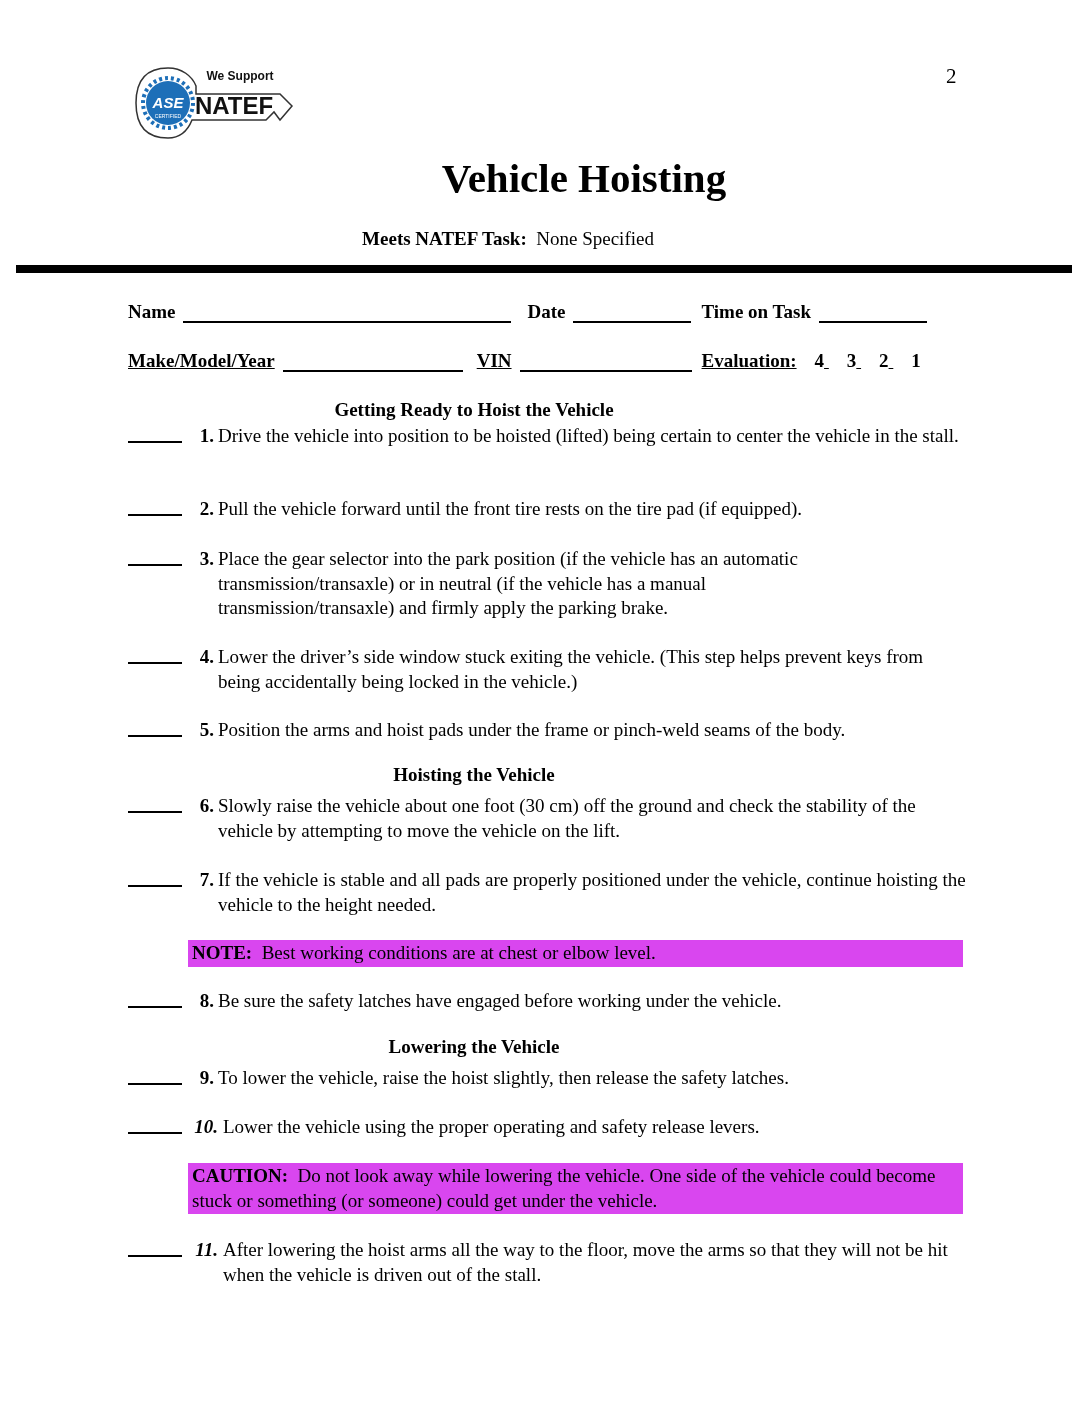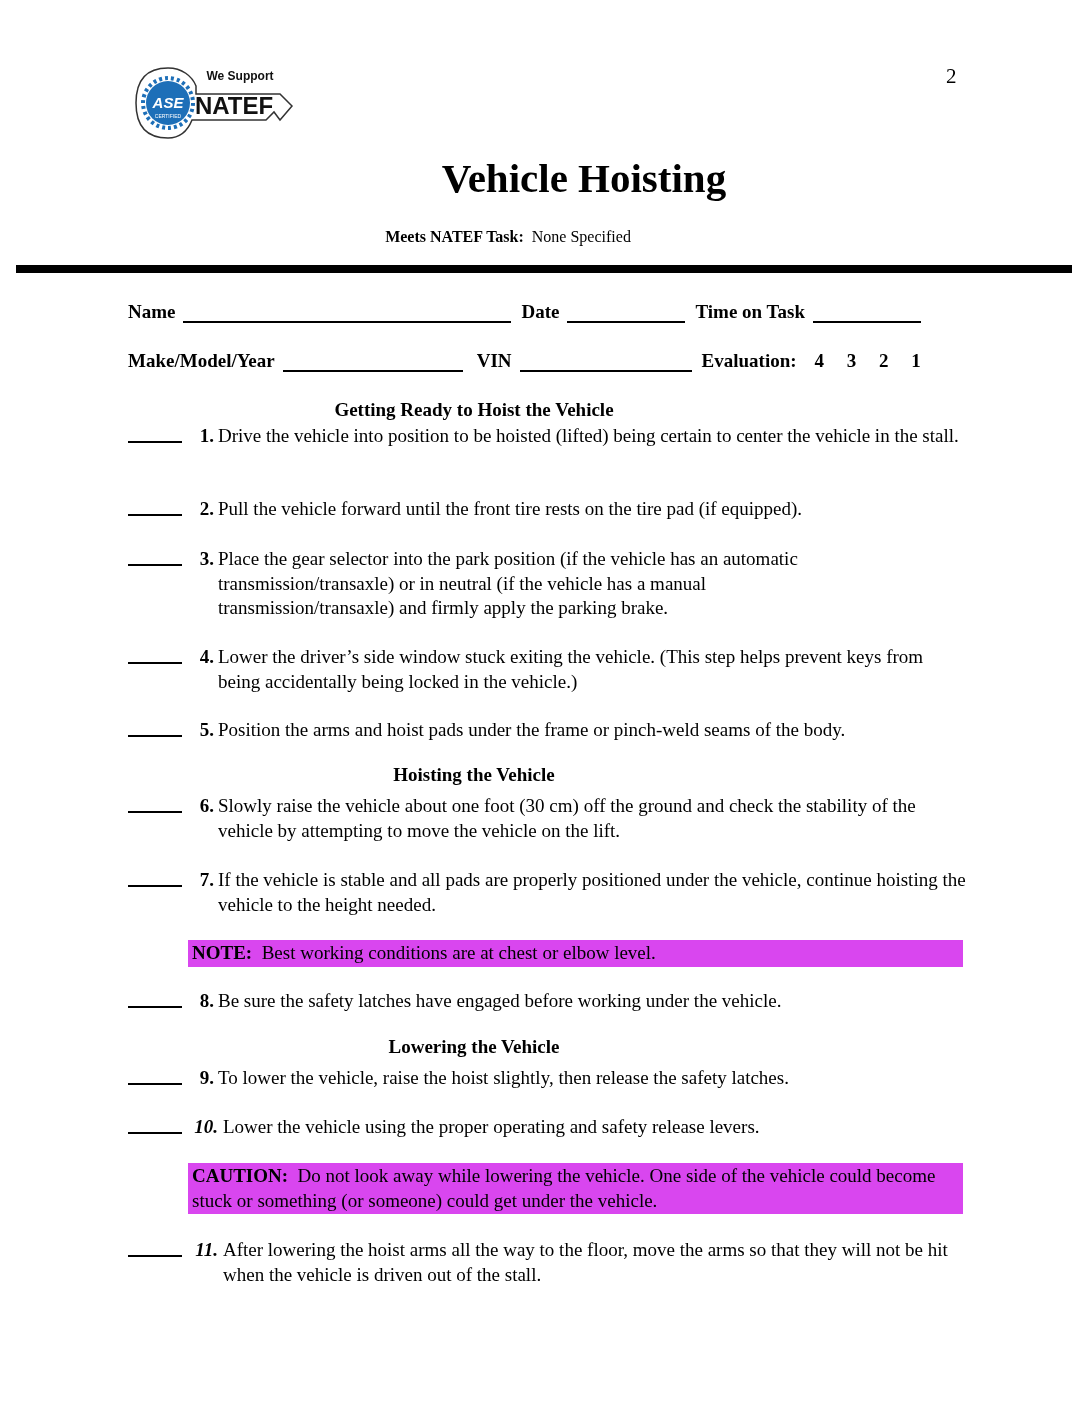--- a/index.html
+++ b/index.html
@@ -4,28 +4,28 @@
 <style>
   html, body { margin: 0; padding: 0; background: #ffffff; }
   body {
     width: 1088px; height: 1408px; position: relative; overflow: hidden;
     font-family: "Liberation Serif", serif; color: #000;
   }
   .abs { position: absolute; }
   .logo { left: 128px; top: 58px; width: 176px; height: 90px; }
   .page-num { left: 946px; top: 64px; font-size: 21px; }
   .title { left: 0; width: 1088px; top: 154px; text-align: center; font-size: 41px; font-weight: bold; padding-left: 40px; }
-  .task-line { left: 0; width: 1016px; top: 228px; text-align: center; font-size: 16px; }
+  .task-line { left: 0; width: 1016px; top: 228px; text-align: center; font-size: 19px; }
   .task-line b { font-weight: bold; }
   .rule { left: 16px; top: 265px; width: 1056px; height: 8px; background: #000; }
 
   .field-row { left: 128px; font-size: 19px; font-weight: bold; white-space: nowrap; display: flex; align-items: flex-end; }
   .blank { display: inline-block; border-bottom: 2px solid #000; height: 18px; margin: 0 10px 0 8px; }
   .row1 { top: 301px; }
-  .row2 { top: 350px; }
+  .row2 { top: 350px; text-decoration: underline; }
   .eval-nums span { display: inline-block; margin-left: 18px; }
 
   .section { left: 0; width: 948px; text-align: center; font-size: 19px; font-weight: bold; }
 
   .item { left: 128px; width: 840px; font-size: 19px; line-height: 24.5px; }
   .item .line { position: absolute; left: 0; top: 17px; width: 54px; border-bottom: 2px solid #000; }
   .item .num { position: absolute; font-weight: bold; }
   .item .text { position: absolute; }
   .item.one .num { left: 62px; width: 24px; text-align: right; }
   .item.one .text { left: 90px; width: 750px; }
@@ -57,21 +57,21 @@
 <div class="abs task-line">
   <b>Meets NATEF Task:</b>&nbsp;
   <span>None Specified</span>
 </div>
 
 <div class="abs rule"></div>
 
 <div class="abs field-row row1">
   <span>Name</span>
   <span class="blank" style="width:328px"></span>
-  <span style="">Date</span>
+  <span style="margin-left:6px">Date</span>
   <span class="blank" style="width:118px"></span>
   <span>Time on Task</span>
   <span class="blank" style="width:108px"></span>
 </div>
 
 <div class="abs field-row row2">
   <span>Make/Model/Year</span>
   <span class="blank" style="width:180px"></span>
   <span style="margin-left:4px">VIN</span>
   <span class="blank" style="width:172px"></span>

